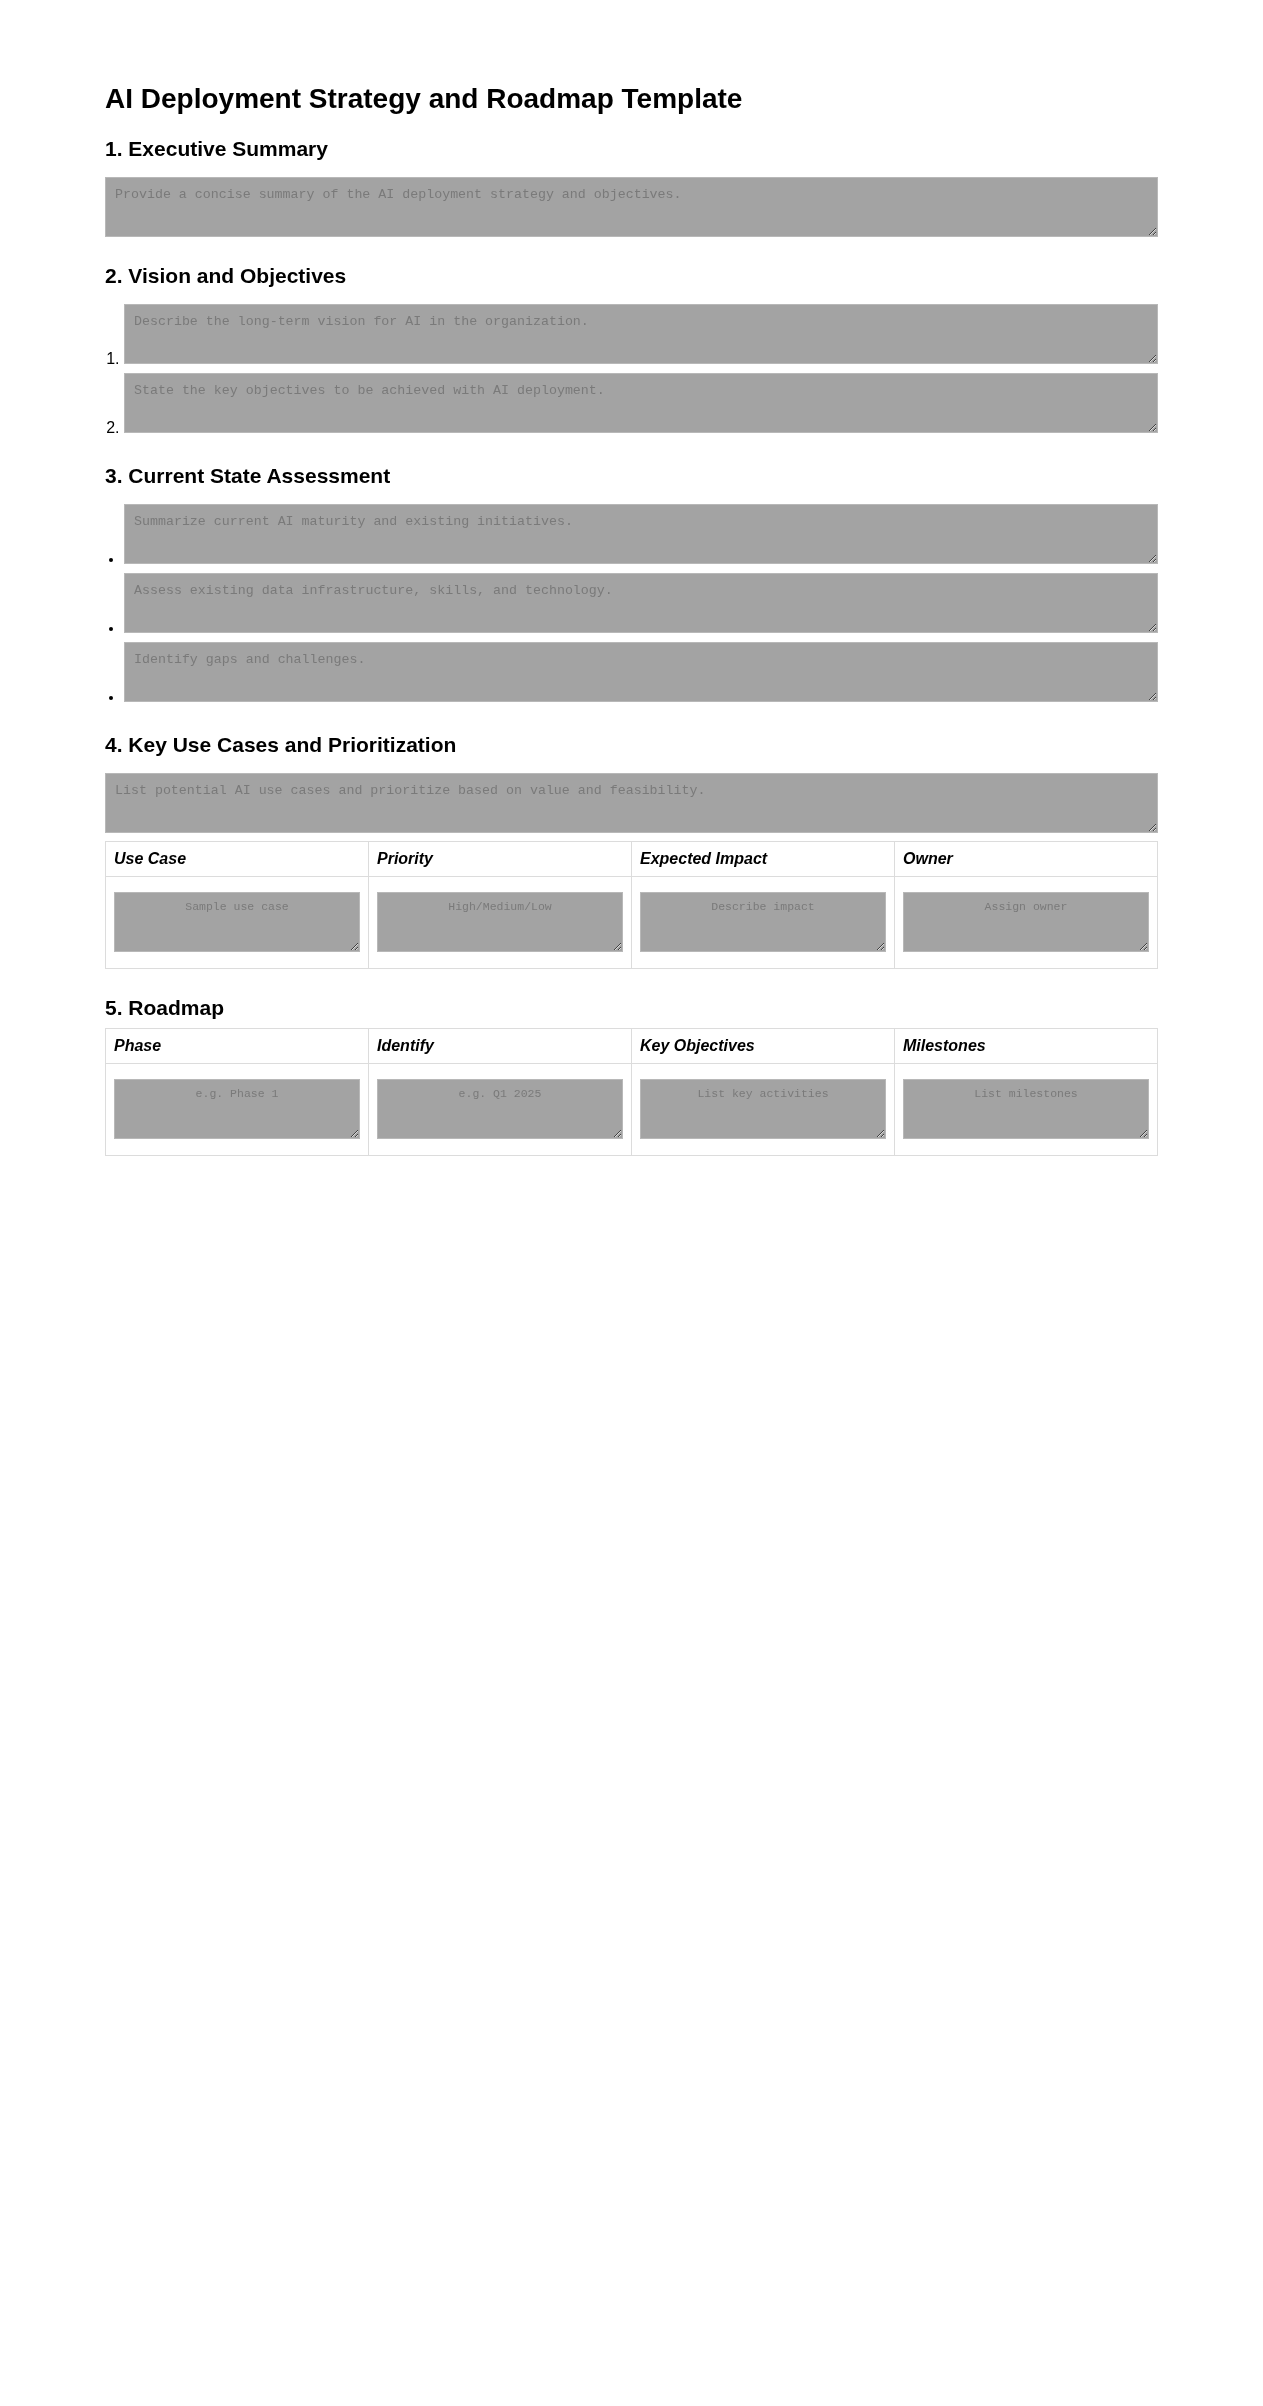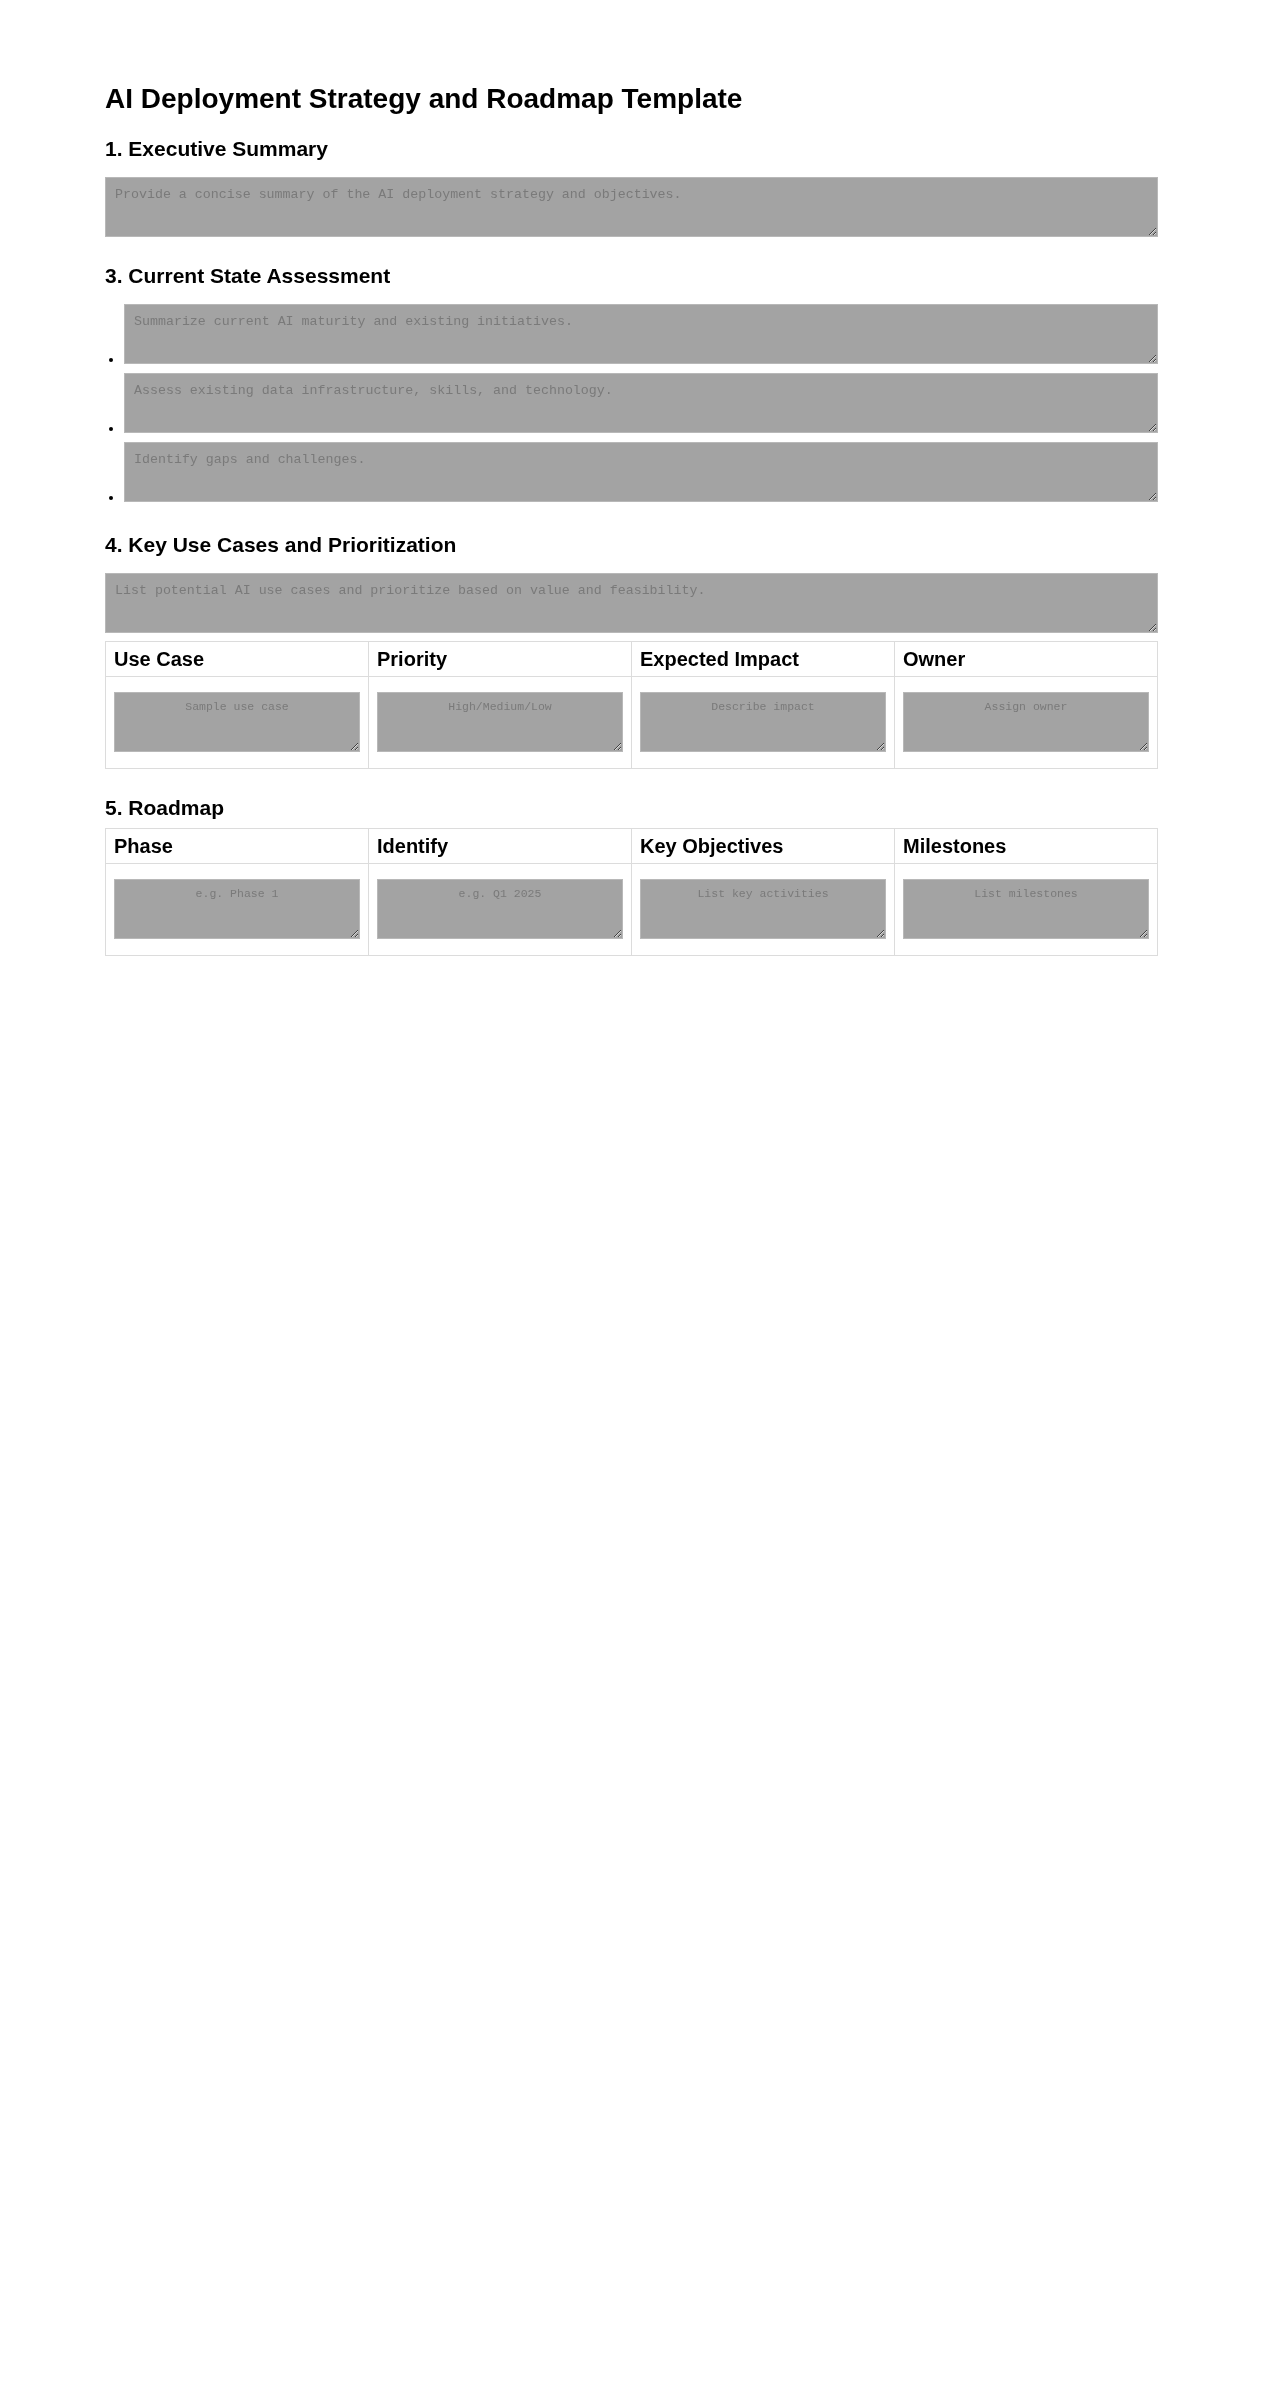--- a/index.html
+++ b/index.html
@@ -20,35 +20,42 @@
     display: block;
   }
   textarea::placeholder { color: #7a7a7a; }
   .full { width: 100%; height: 60px; margin: 0; }
   ol, ul { margin: 0; padding-left: 19px; font-size: 16px; }
   li { margin-bottom: 5px; line-height: 18px; }
   li textarea { display: inline-block; vertical-align: baseline; width: 1034px; height: 60px; margin: 0; }
   ul li::marker { font-size: 14px; }
   table { width: 100%; border-collapse: collapse; table-layout: fixed; margin-top: 8px; }
   th, td { border: 1px solid #dcdcdc; padding: 8px; text-align: left; vertical-align: top; }
-  th { font-size: 20px; font-weight: bold; height: 18px; line-height: 18px; }
+  th { font-size: 16px; font-weight: bold; height: 18px; line-height: 18px; font-style: italic; }
   td { padding: 15px 8px 16px 8px; }
   td textarea { width: 100%; height: 60px; font-size: 11.5px; padding: 7px; text-align: center; }
 </style>
 </head>
 <body>
 
 <div class="container">
   <h1>AI Deployment Strategy and Roadmap Template</h1>
 
   <div class="section">
     <h2>1. Executive Summary</h2>
     <textarea class="full" placeholder="Provide a concise summary of the AI deployment strategy and objectives." style=""></textarea>
   </div>
 
+  <div class="section">
+    <h2>2. Vision and Objectives</h2>
+    <ol>
+      <li><textarea placeholder="Describe the long-term vision for AI in the organization." style=""></textarea></li>
+      <li><textarea placeholder="State the key objectives to be achieved with AI deployment." style=""></textarea></li>
+    </ol>
+  </div>
 
   <div class="section">
     <h2>3. Current State Assessment</h2>
     <ul>
       <li><textarea placeholder="Summarize current AI maturity and existing initiatives." style=""></textarea></li>
       <li><textarea placeholder="Assess existing data infrastructure, skills, and technology." style=""></textarea></li>
       <li><textarea placeholder="Identify gaps and challenges." style=""></textarea></li>
     </ul>
   </div>
 

